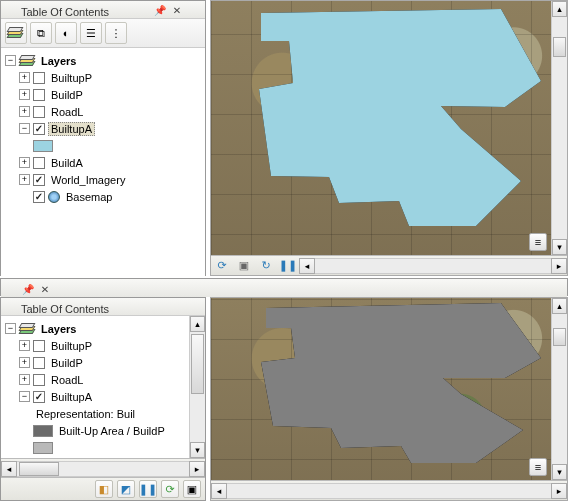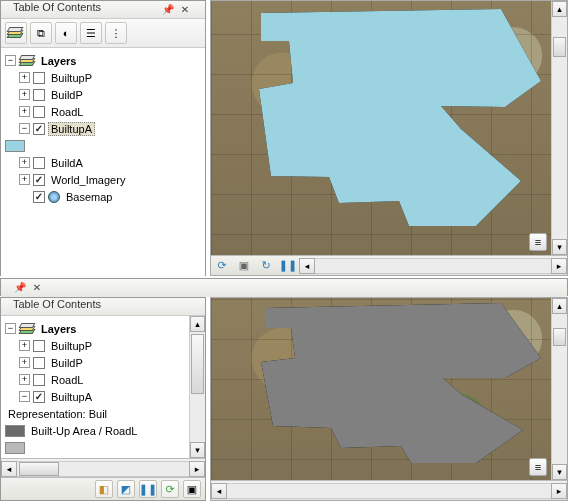--- a/index.html
+++ b/index.html
@@ -1,29 +1,29 @@
 <!DOCTYPE html>
 <html><head>
 <meta charset="utf-8">
 <style>
 *{box-sizing:border-box;margin:0;padding:0;font-family:Tahoma,Arial,sans-serif;font-size:11px}
 body{background:#fff;width:570px;height:502px;overflow:hidden}
 .panel{border:1px solid #999;background:#f0f0ee;position:absolute}
-.title-bar{display:flex;align-items:flex-start;height:18px;background:linear-gradient(#f8f8f6,#e8e8e4);border-bottom:1px solid #ccc;padding:0 12px}
+.title-bar{display:flex;align-items:flex-end;height:18px;background:linear-gradient(#f8f8f6,#e8e8e4);border-bottom:1px solid #ccc;padding:0 20px}
 .title-bar .title{flex:1;font-weight:normal;color:#333}
 .pin-icon,.x-icon{width:16px;height:16px;display:flex;align-items:center;justify-content:center;cursor:pointer;color:#444;font-size:10px}
 .toolbar{display:flex;gap:3px;padding:3px 4px;border-bottom:1px solid #ccc;background:linear-gradient(#fafafa,#ececec)}
 .tbtn{width:22px;height:22px;border:1px solid #c8c8c0;background:linear-gradient(#fdfdfd,#eee);display:flex;align-items:center;justify-content:center;border-radius:2px}
 .tree{padding:4px 2px 4px 4px;background:#fff;overflow:auto}
 .tree-row{display:flex;align-items:center;height:17px;white-space:nowrap}
 .expander{width:11px;height:11px;border:1px solid #999;display:flex;align-items:center;justify-content:center;font-size:9px;line-height:1;margin-right:3px;background:#fff;cursor:pointer}
 .chk{width:12px;height:12px;border:1px solid #777;background:#fff;display:flex;align-items:center;justify-content:center;margin-right:3px;font-size:10px;cursor:pointer}
 .chk.checked::after{content:"✓";color:#222;font-weight:bold}
 .swatch{width:20px;height:12px;margin-right:3px;border:1px solid #888}
-.indent1{margin-left:14px}.indent2{}
+.indent1{margin-left:14px}.indent2{margin-left:28px}
 .tree-row .label{padding:1px 3px}
 .tree-row.selected .label{background:#e4e0cc;border:1px dotted #888;padding:0 2px}
 .layers-ico{width:16px;height:12px;margin-right:3px;position:relative}
 .layers-ico span{position:absolute;width:14px;height:5px;transform:skewX(-30deg);border:1px solid #555}
 .layers-ico span:nth-child(1){top:6px;left:1px;background:#7ac87a}
 .layers-ico span:nth-child(2){top:3px;left:1px;background:#f5d96e}
 .layers-ico span:nth-child(3){top:0;left:1px;background:#e8e8e8}
 .map-view{position:absolute;border:1px solid #aaa;overflow:hidden}
 .aerial{width:100%;height:100%;background:#8a7a5e;
   background-image:
@@ -184,21 +184,21 @@
     <div class="tree-row indent1">
         <span class="expander">−</span>
         <span class="chk checked"></span>
         <span class="label">BuiltupA</span>
       </div>
     <div class="tree-row indent2">
         <span class="label">Representation: Buil</span>
       </div>
     <div class="tree-row indent2">
         <span class="swatch" style="background:#6b6b6b"></span>
-        <span class="label">Built-Up Area / RoadL</span>
+        <span class="label">Built-Up Area / BuildP</span>
       </div>
     <div class="tree-row indent2">
         <span class="swatch" style="background:#b9b9b9"></span>
       </div>
     <div class="tree-row indent2">
         <span class="label">Built-Up Area / Sparse</span>
       </div>
     <div class="vscroll" style="top:0;bottom:0">
       <div class="arrow">▴</div>
       <div class="thumb" style="top:18px;height:60px"></div>

